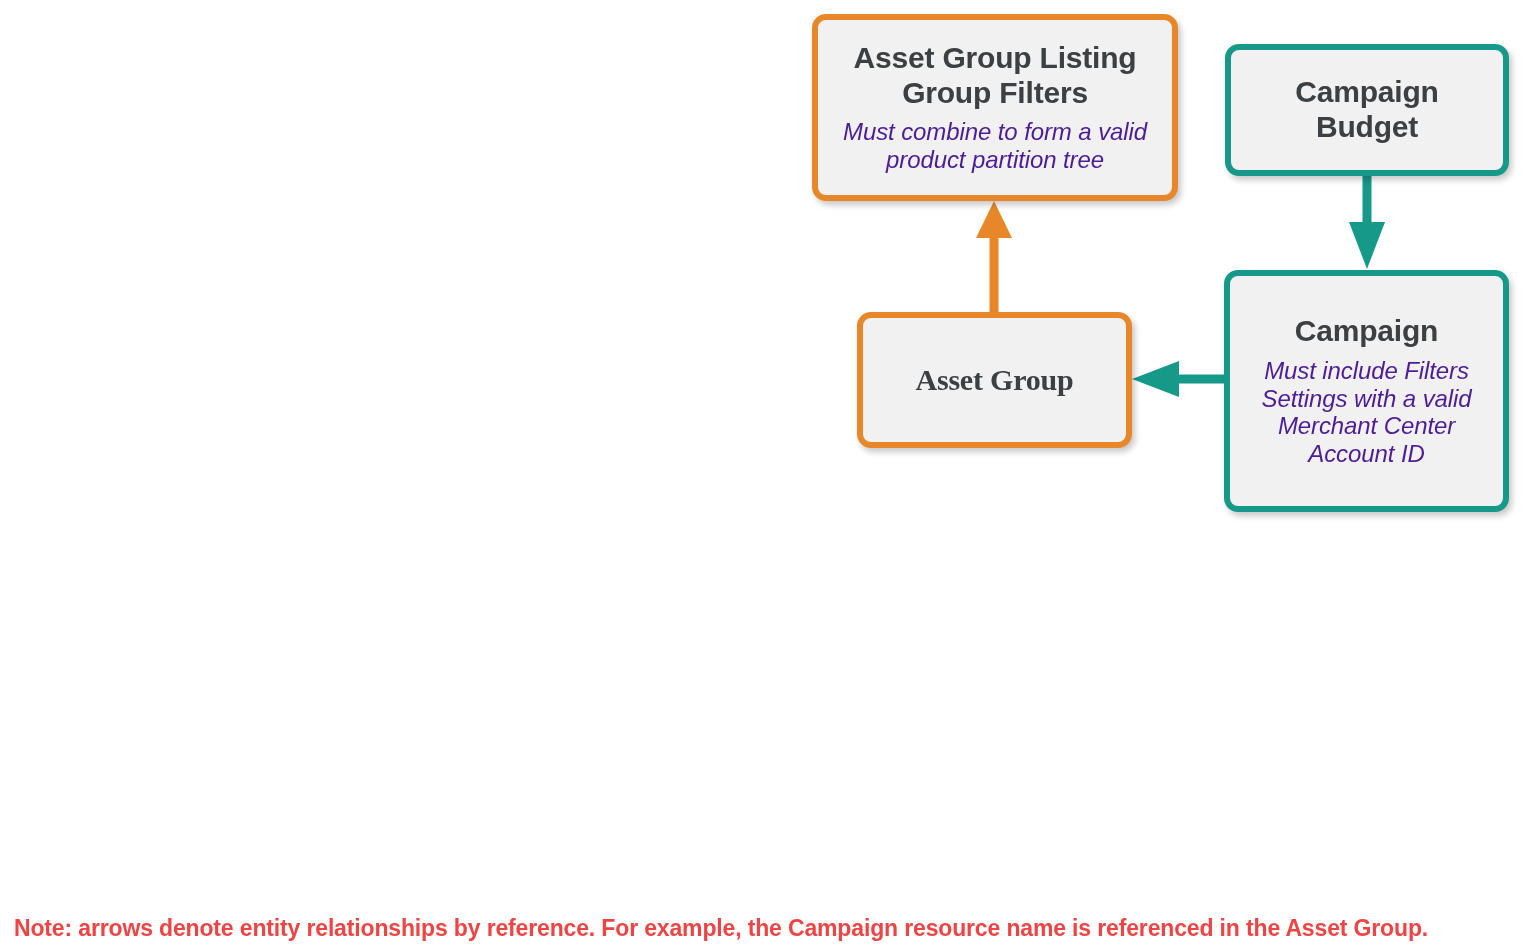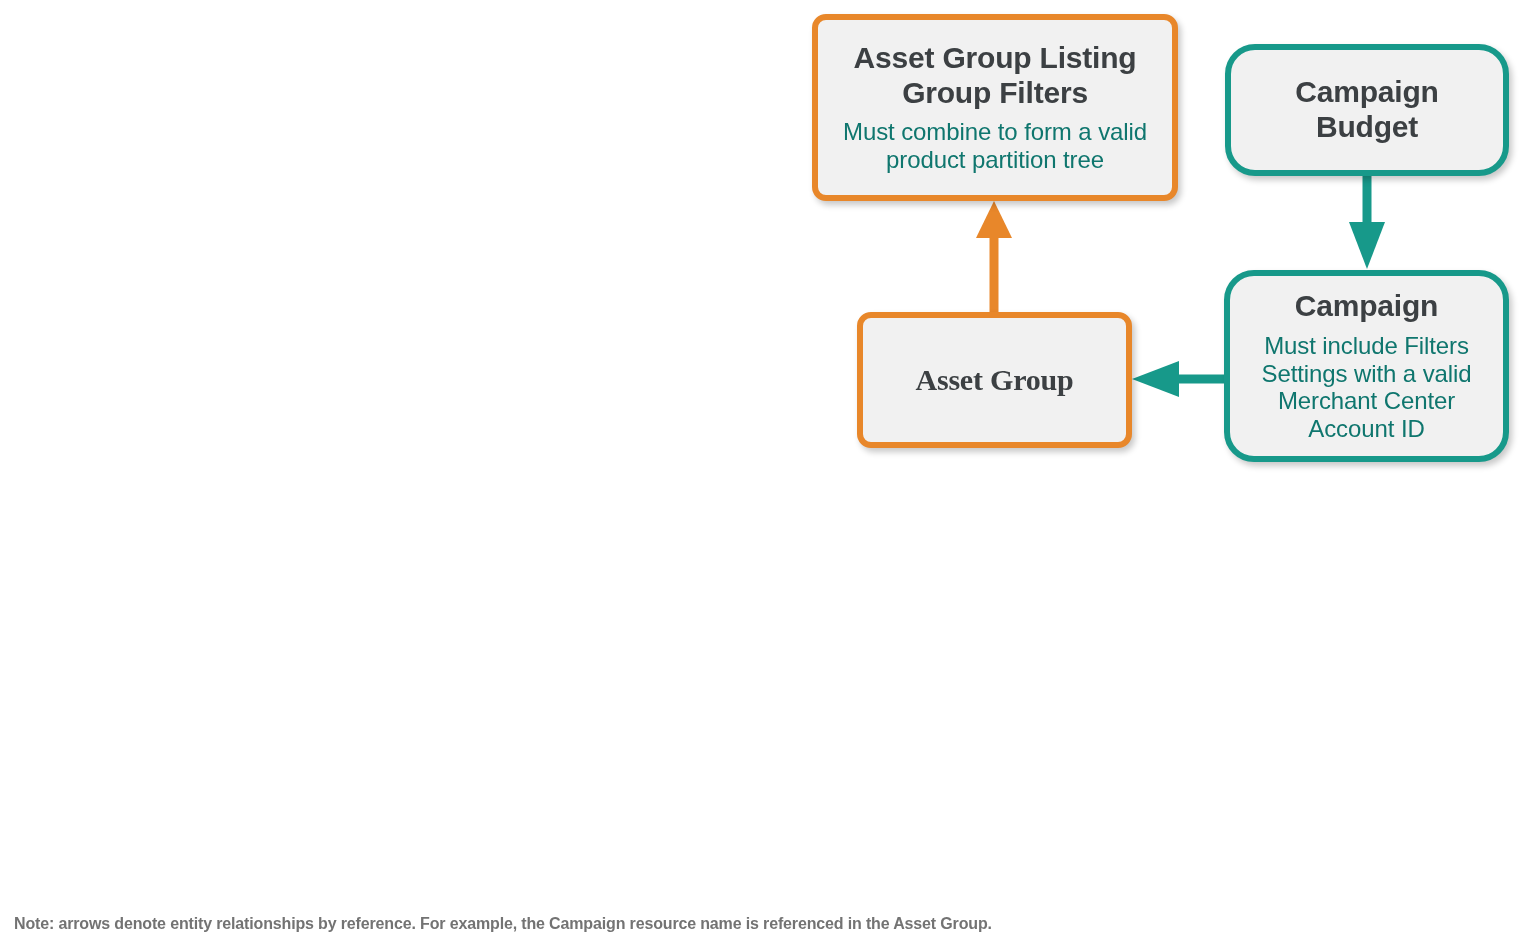--- a/index.html
+++ b/index.html
@@ -31,74 +31,75 @@
     border-style: solid;
     display: flex;
     flex-direction: column;
     align-items: center;
     justify-content: center;
     text-align: center;
     box-shadow: 3px 4px 6px rgba(0,0,0,0.22);
     padding: 4px 10px;
   }
   .node.orange { border-color: #e8872a; border-width: 6px; }
-  .node.teal   { border-color: #17998a; border-width: 6px; border-radius: 30px; }
+  .node.teal   { border-color: #17998a; border-width: 6px; }
 
   .node-title {
     font-weight: bold;
     color: #3c4043;
     line-height: 1.16;
     letter-spacing: -0.2px;
   }
   .node-desc {
-    color: #0f766e;
+    color: #4c1d95;
     line-height: 1.16;
     letter-spacing: -0.1px;
     margin-top: 8px;
+    font-style: italic;
   }
 
   
   #node-aglgf {
     left: 812px; top: 14px; width: 366px; height: 187px;
   }
   #node-aglgf .node-title { font-size: 30px; }
   #node-aglgf .node-desc  { font-size: 24px; }
 
   #node-campaign-budget {
     left: 1225px; top: 44px; width: 284px; height: 132px;
   }
   #node-campaign-budget .node-title { font-size: 30px; }
 
   #node-asset-group {
     left: 857px; top: 312px; width: 275px; height: 136px; font-family: Liberation Serif, serif;
   }
   #node-asset-group .node-title { font-size: 30px; }
 
   #node-campaign {
-    left: 1224px; top: 270px; width: 285px; height: 192px;
+    left: 1224px; top: 270px; width: 285px; height: 242px;
   }
   #node-campaign .node-title { font-size: 30px; }
   #node-campaign .node-desc  { font-size: 24px; }
 
   
   #arrows {
     position: absolute;
     left: 0; top: 0;
     width: 1538px; height: 948px;
     pointer-events: none;
   }
 
   
   #footnote {
     position: absolute;
     left: 14px;
     top: 915px;
-    font-size: 16px;
+    font-size: 23px;
     font-weight: bold;
-    color: #737373;
+    color: #ef4444;
     letter-spacing: -0.15px;
     white-space: nowrap;
   }
 </style>
 </head>
 <body>
 
 <div id="canvas">
 
   <svg id="arrows" viewBox="0 0 1538 948" width="1538" height="948" xmlns="http://www.w3.org/2000/svg">

